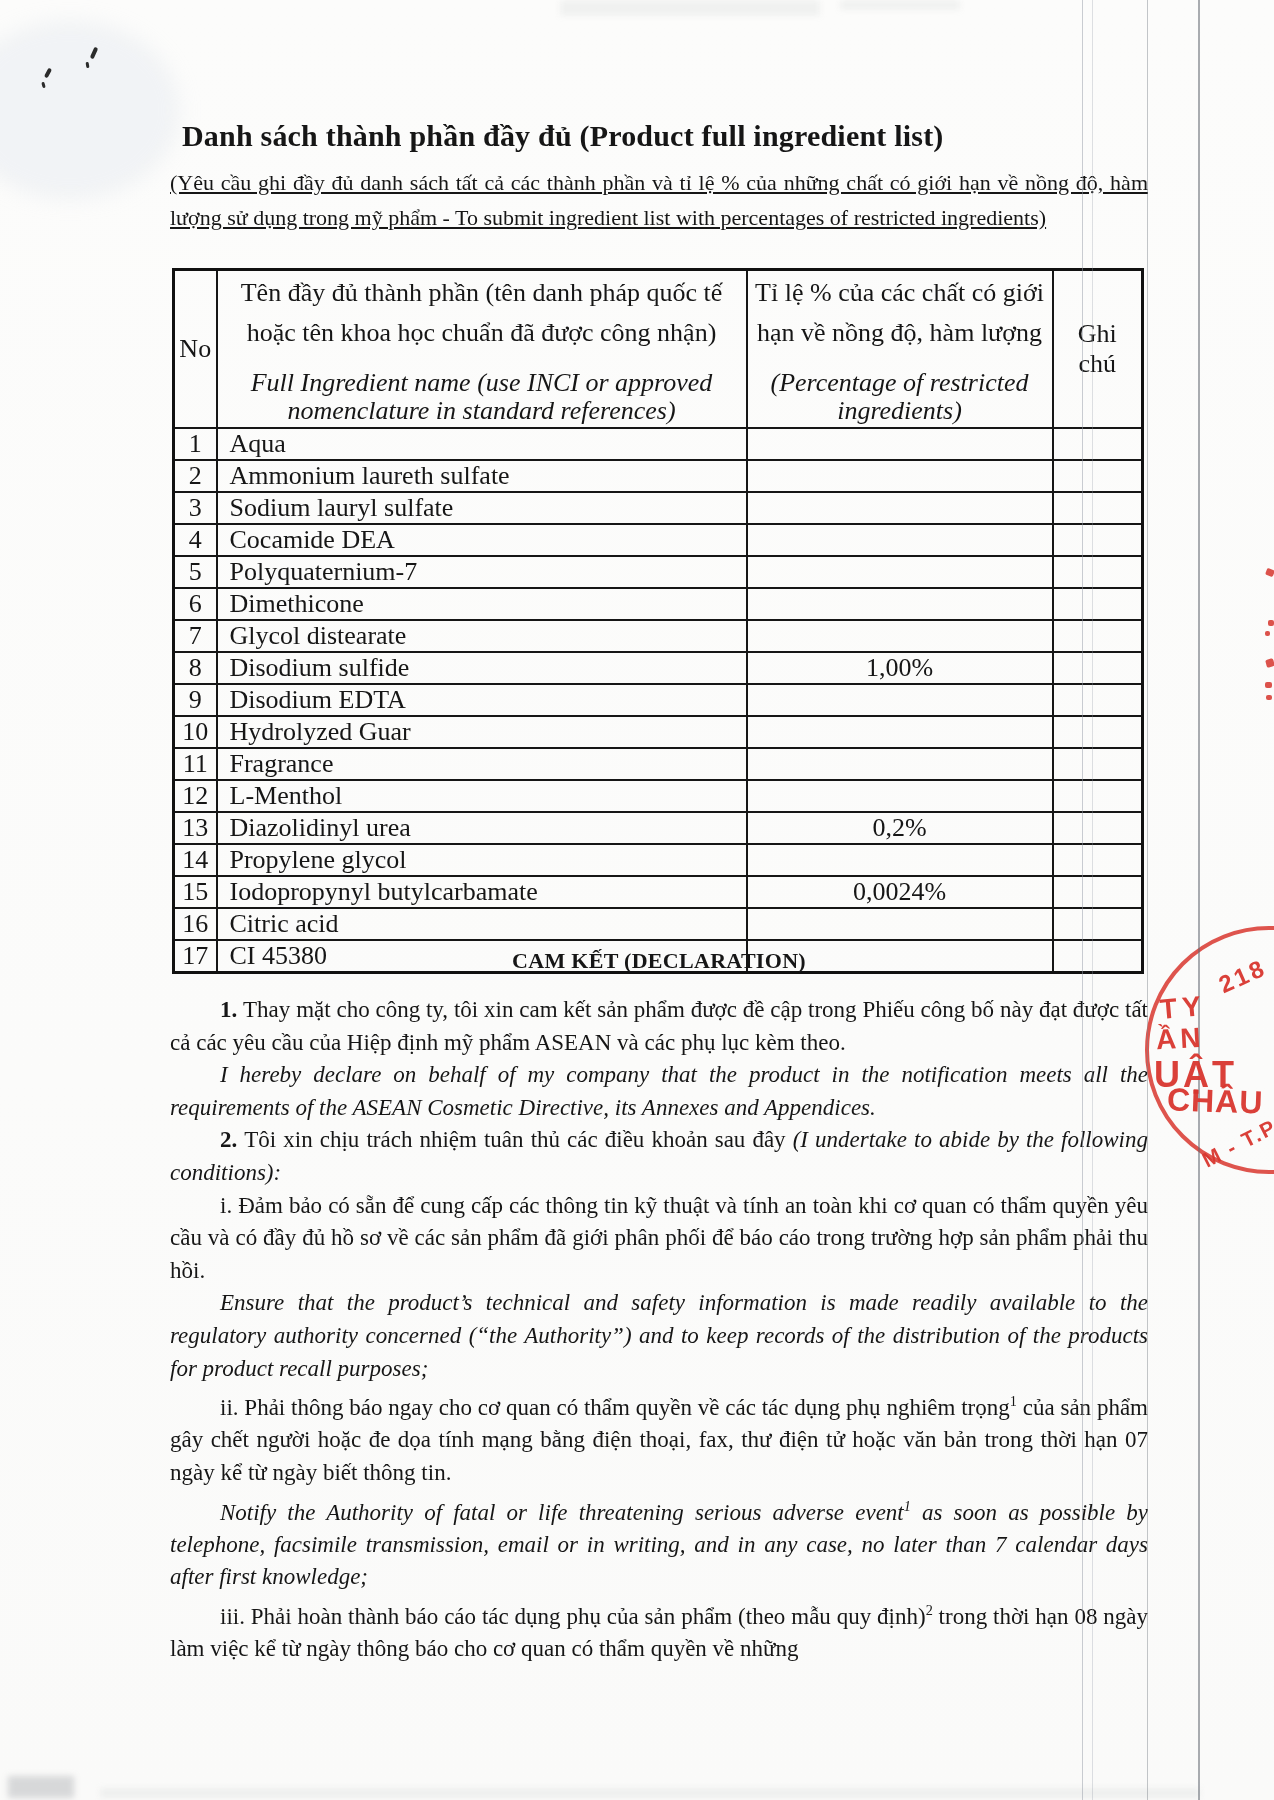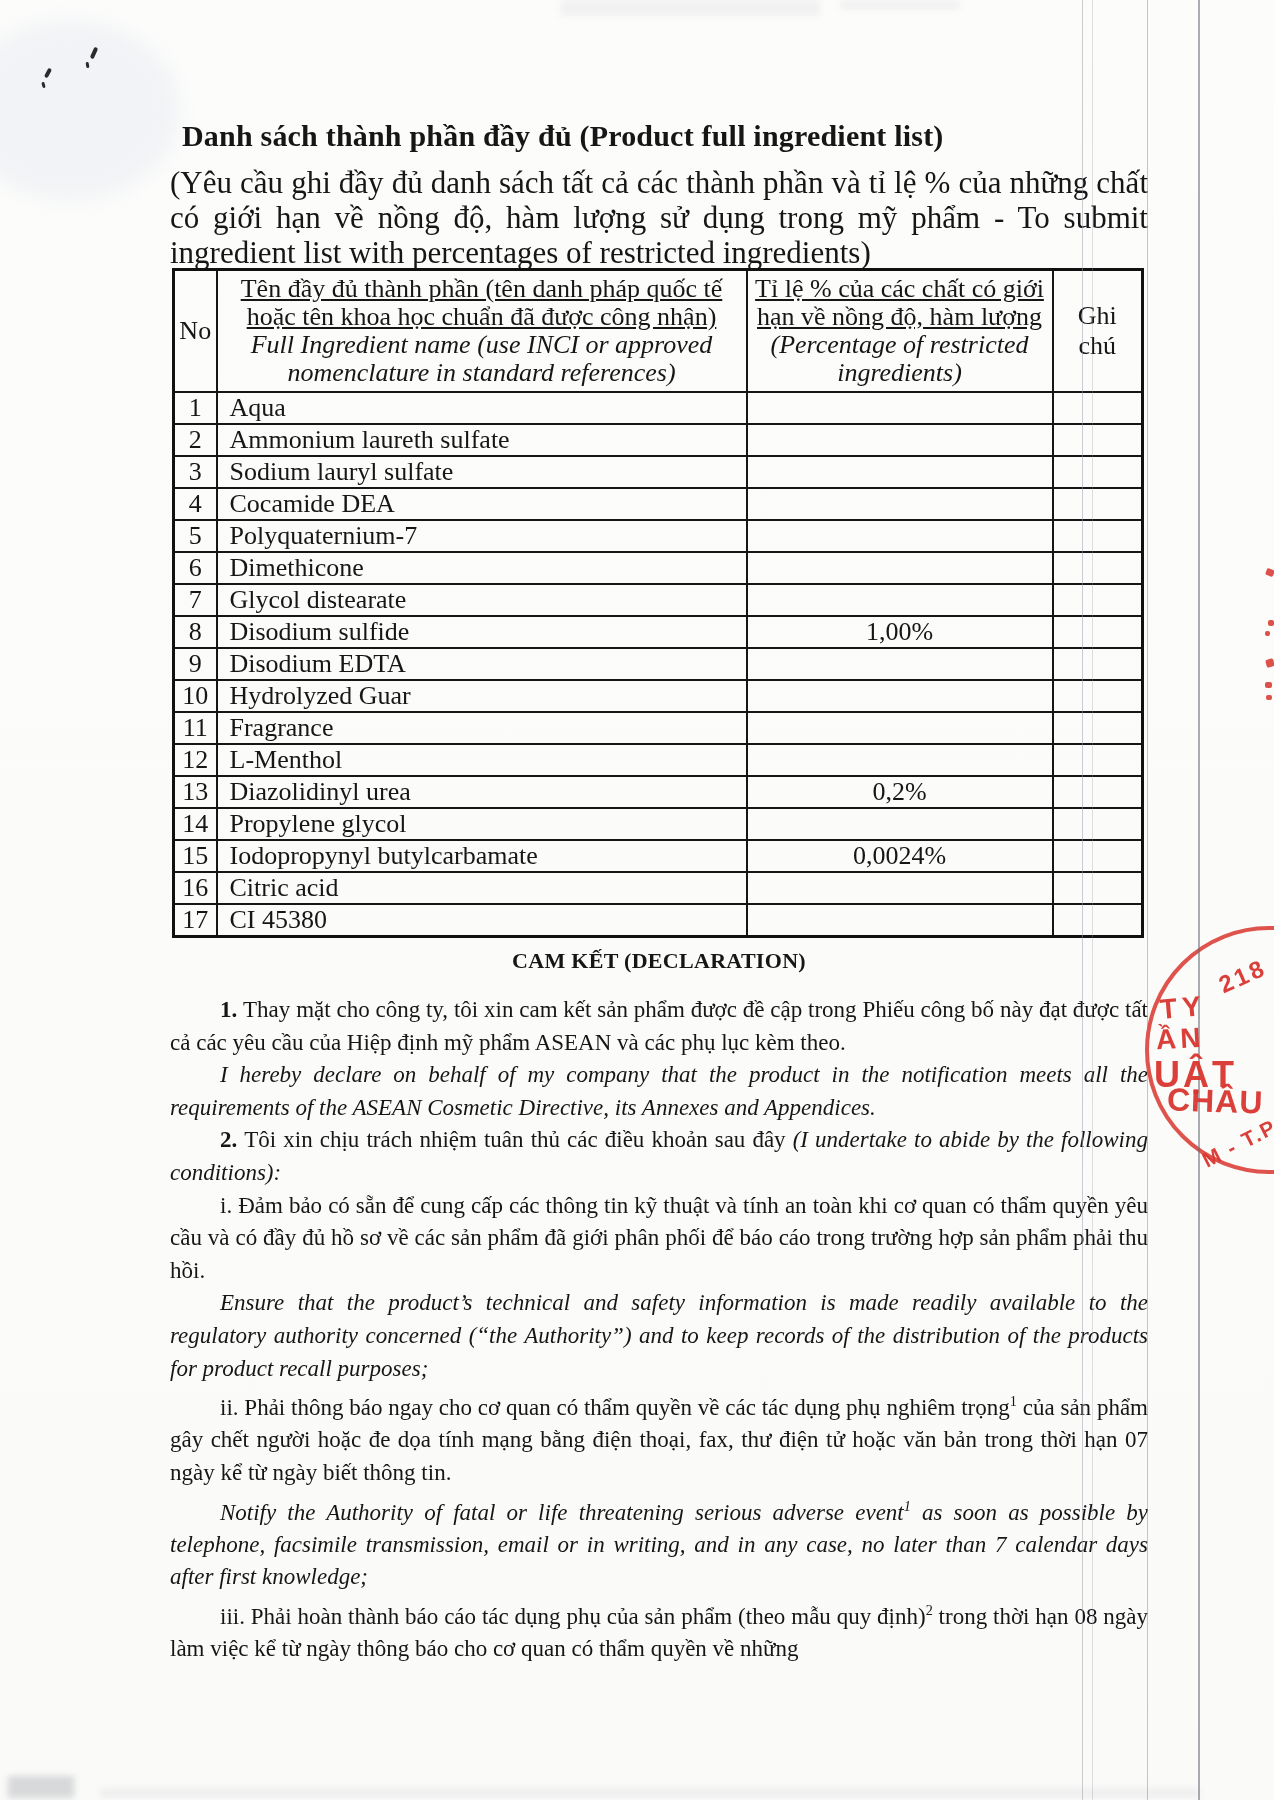--- a/index.html
+++ b/index.html
@@ -5,30 +5,30 @@
   * { margin:0; padding:0; box-sizing:border-box; }
   html,body { background:#ffffff; }
   body { width:1274px; height:1800px; font-family:"Liberation Serif", serif; }
   .page { position:relative; width:1274px; height:1800px; overflow:hidden;
           background:linear-gradient(180deg,#fcfcfb 0%,#fbfbfa 60%,#fafaf9 100%); color:#161616; }
 
   
   .doc-title { position:absolute; left:182px; top:119px; width:978px;
                font-size:30px; font-weight:bold; letter-spacing:0.2px; }
   .intro { position:absolute; left:170px; top:165px; width:978px;
-           font-size:31px; line-height:35px; text-align:justify; }
+           font-size:22px; line-height:35px; text-align:justify;text-decoration:underline; }
 
   
   table.ing { position:absolute; left:172px; top:268px; border-collapse:collapse;
               table-layout:fixed; width:969px; }
   table.ing th, table.ing td { border:2px solid #161616; font-size:26px; font-weight:normal; }
   table.ing { border:3px solid #111; }
   th.h-cell { text-align:center; vertical-align:middle; height:122px; padding:2px 4px; }
-  .hdr-vi { white-space:pre-line; line-height:28px;text-decoration:underline; }
-  .hdr-en { white-space:pre-line; line-height:28px; font-style:italic; }
+  .hdr-vi { white-space:pre-line; line-height:40px; }
+  .hdr-en { white-space:pre-line; line-height:28px; font-style:italic;margin-top:16px; }
   tr.data-row td { height:32px; padding:0; }
   td.c-no  { text-align:center; }
   td.c-name{ text-align:left; padding-left:12px !important; }
   td.c-pct { text-align:center; }
 
   
   .dec-heading { position:absolute; left:170px; top:948px; width:978px; text-align:center;
                  font-size:22px; font-weight:bold; letter-spacing:0.3px; }
   .dec-block { position:absolute; left:170px; top:994px; width:978px; }
   .dec-block p { font-size:23px; line-height:32.6px; text-align:justify; text-indent:50px; }

